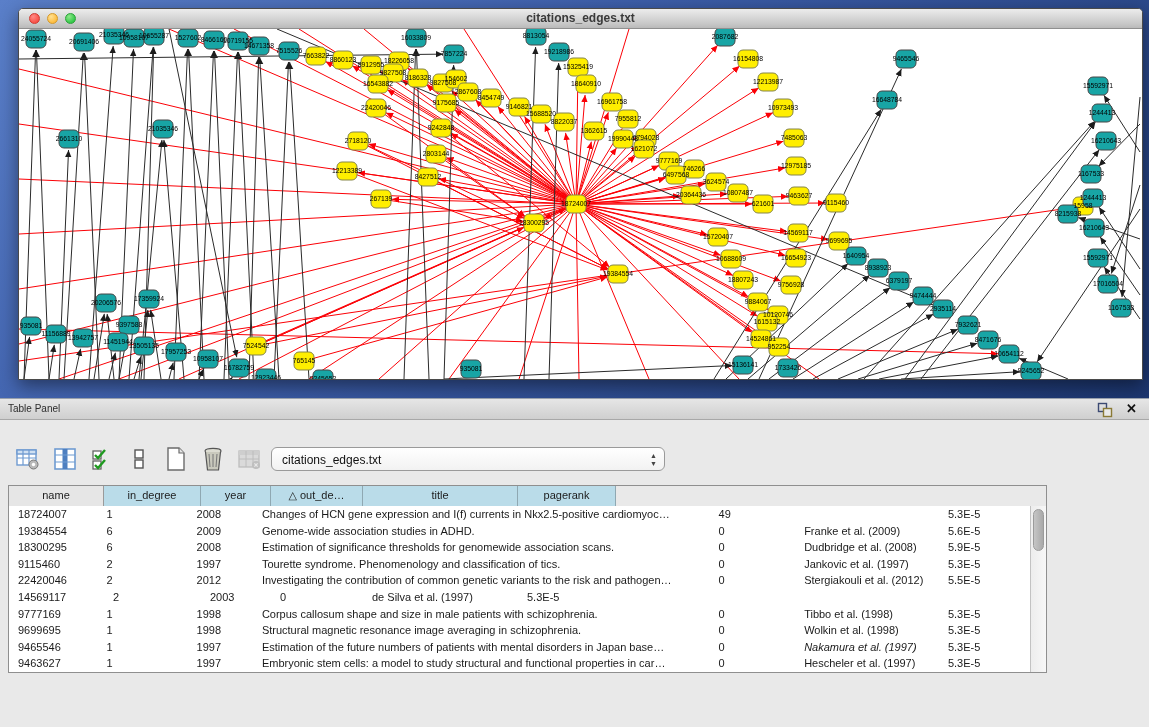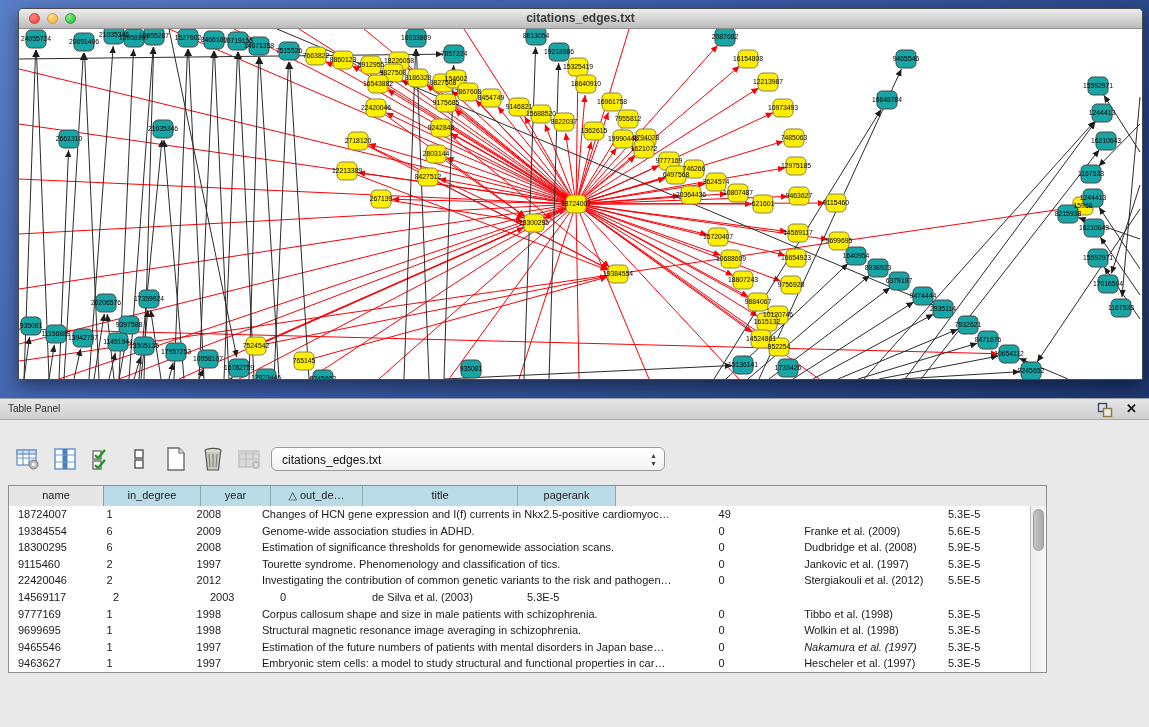--- a/index.html
+++ b/index.html
@@ -630,21 +630,21 @@
           <div class="gcell" style="width: 494px;">Investigating the contribution of common genetic variants to the risk and pathogen…</div>
           <div class="gcell" style="width: 92px;">0</div>
           <div class="gcell" style="width: 155px;">Stergiakouli et al. (2012)</div>
           <div class="gcell" style="width: 98px;">5.5E-5</div>
         </div>
         <div class="grow">
           <div class="gcell" style="width: 95px;">14569117</div>
           <div class="gcell" style="width: 97px;">2</div>
           <div class="gcell" style="width: 70px;">2003</div>
           <div class="gcell" style="width: 92px;">0</div>
-          <div class="gcell" style="width: 155px;">de Silva et al. (2003)</div>
+          <div class="gcell" style="width: 155px;">de Silva et al. (1997)</div>
           <div class="gcell" style="width: 98px;">5.3E-5</div>
         </div>
         <div class="grow">
           <div class="gcell" style="width: 95px;">9777169</div>
           <div class="gcell" style="width: 97px;">1</div>
           <div class="gcell" style="width: 70px;">1998</div>
           <div class="gcell" style="width: 494px;">Corpus callosum shape and size in male patients with schizophrenia.</div>
           <div class="gcell" style="width: 92px;">0</div>
           <div class="gcell" style="width: 155px;">Tibbo et al. (1998)</div>
           <div class="gcell" style="width: 98px;">5.3E-5</div>

